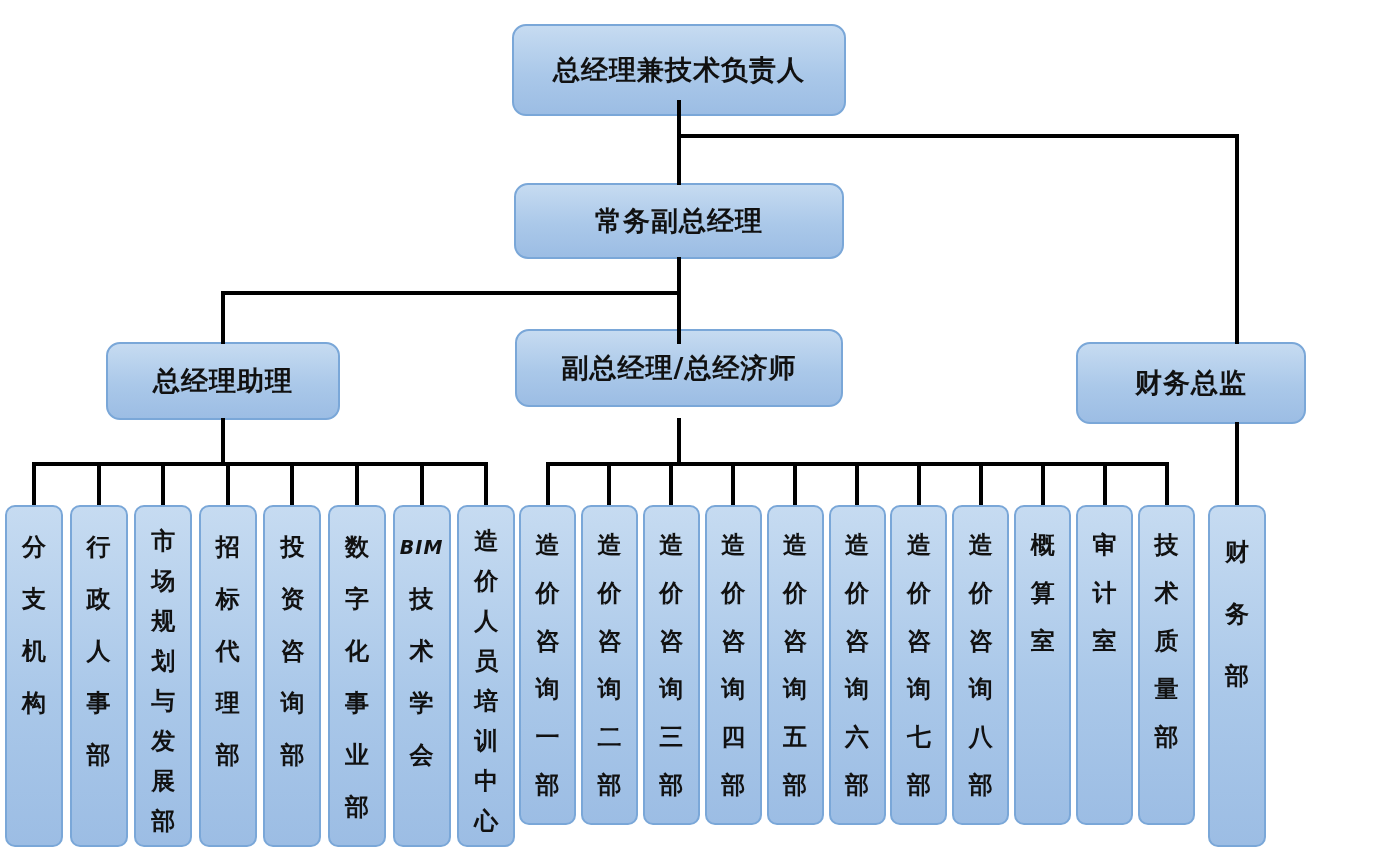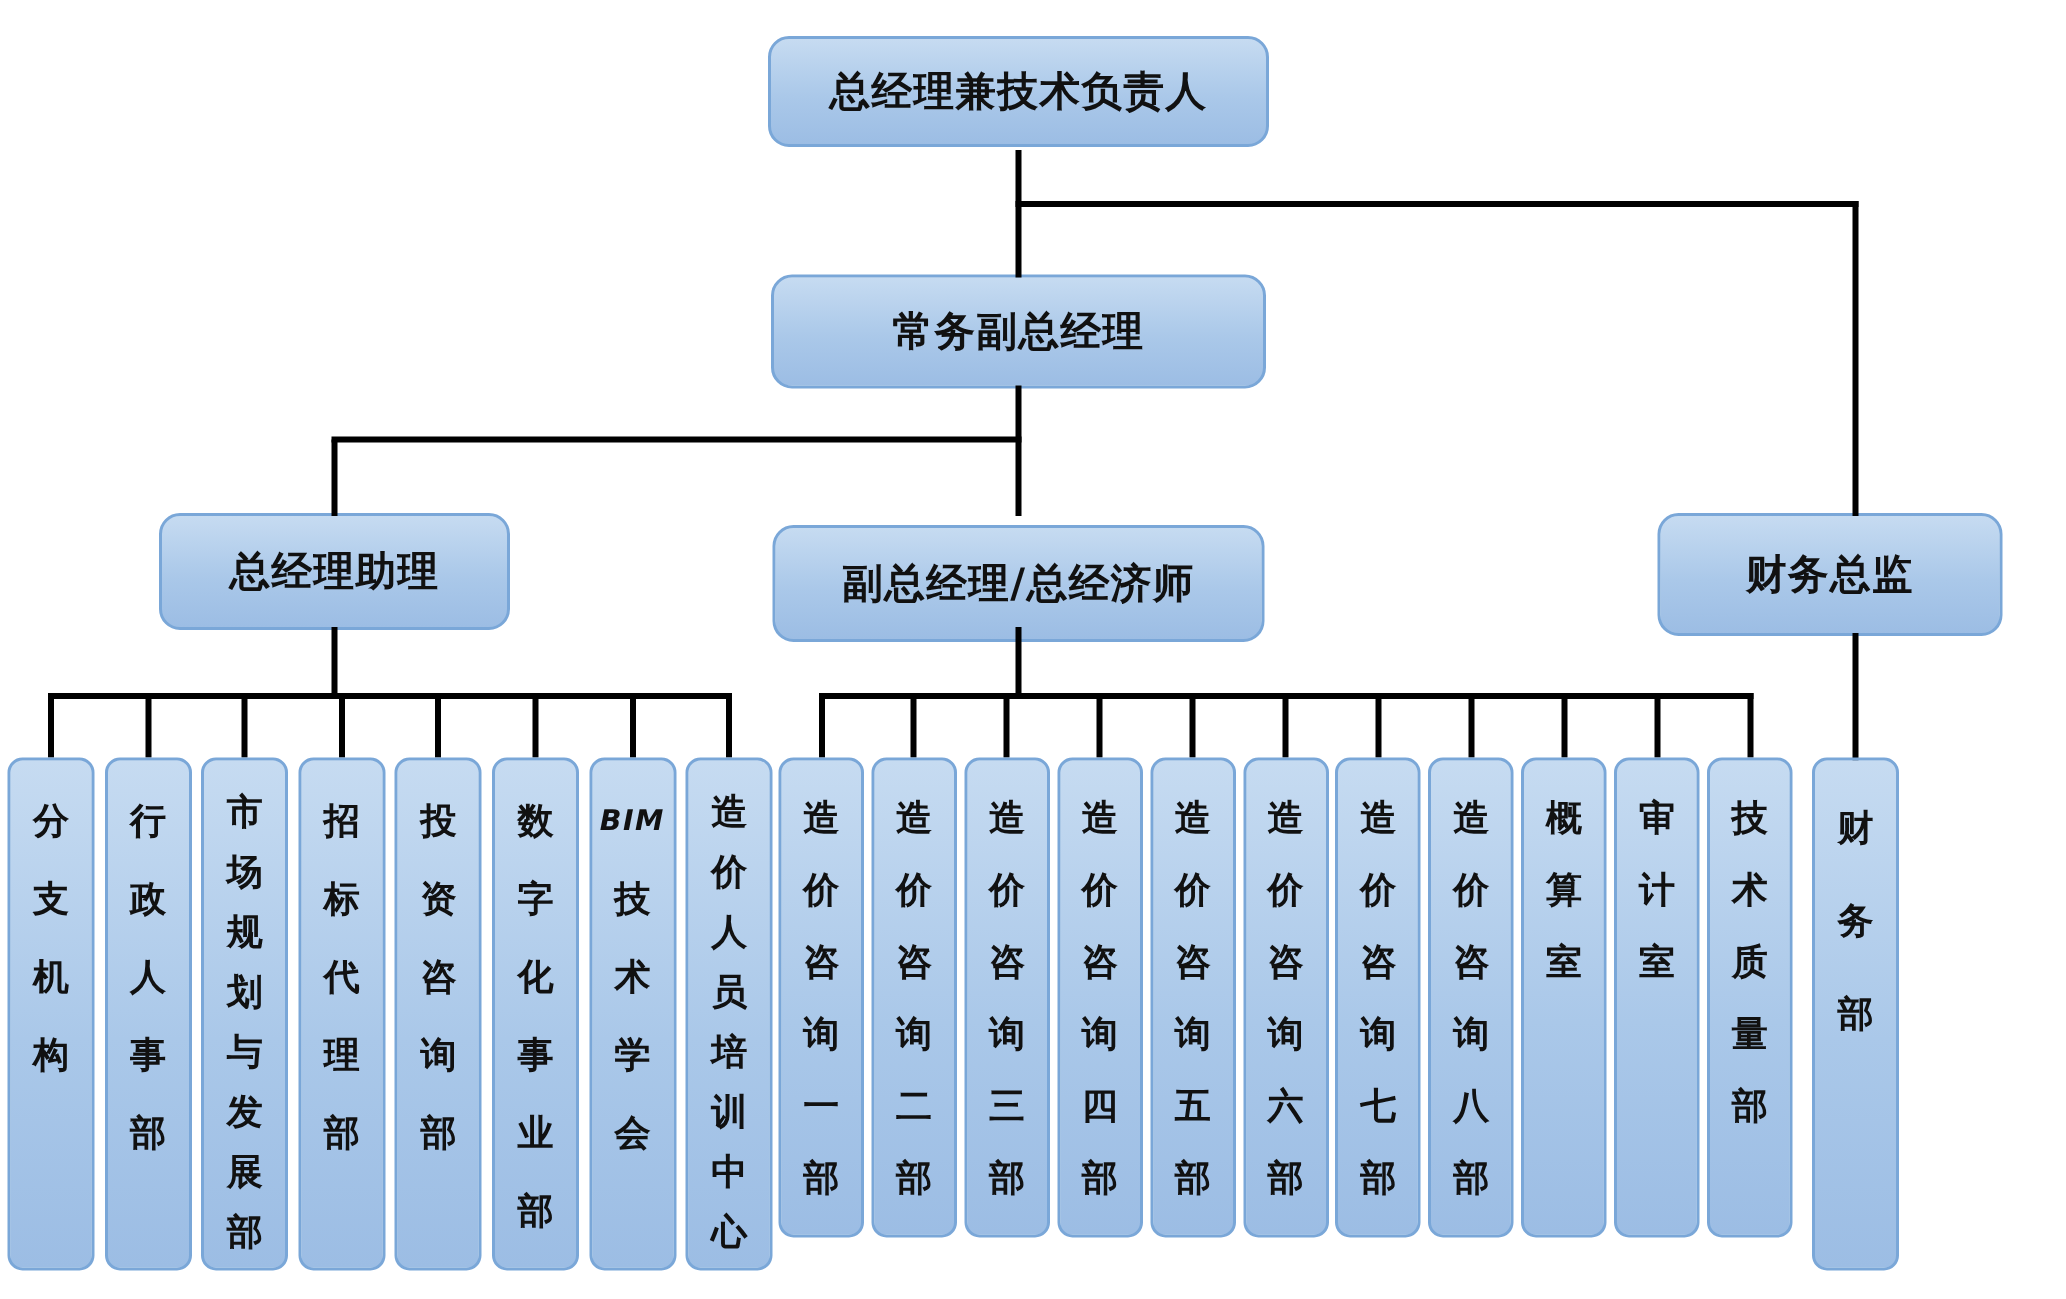--- a/index.html
+++ b/index.html
@@ -25,25 +25,25 @@
   .g-mid .tok { line-height:48px; }
   .g-right .tok { line-height:62px; }
   .vnode.dense .tok { line-height:40px; }
   .vnode .tok.latin { font-size:19px; letter-spacing:1px;font-style:italic; }
   .line { position:absolute; background:var(--line-color,#000); }
 </style>
 </head>
 <body>
 
 <div class="canvas">
-  <div class="node hnode" style="left:512px;top:24px;width:334px;height:74px;">总经理兼技术负责人</div>
+  <div class="node hnode" style="left:512px;top:24px;width:334px;height:92px;">总经理兼技术负责人</div>
   <div class="node hnode" style="left:514px;top:183px;width:330px;height:76px;">常务副总经理</div>
   <div class="node hnode" style="left:106px;top:342px;width:234px;height:78px;">总经理助理</div>
-  <div class="node hnode" style="left:515px;top:350px;width:328px;height:78px;">副总经理/总经济师</div>
-  <div class="node hnode" style="left:1105px;top:342px;width:230px;height:82px;">财务总监</div>
+  <div class="node hnode" style="left:515px;top:329px;width:328px;height:78px;">副总经理/总经济师</div>
+  <div class="node hnode" style="left:1076px;top:342px;width:230px;height:82px;">财务总监</div>
 
   <div id="lines">
       <div class="line" style="left: 677px; top: 100px; width: 4px; height: 85px;"></div>
       <div class="line" style="left: 677px; top: 134px; width: 562px; height: 4px;"></div>
       <div class="line" style="left: 1235px; top: 134px; width: 4px; height: 210px;"></div>
       <div class="line" style="left: 677px; top: 257px; width: 4px; height: 87px;"></div>
       <div class="line" style="left: 221px; top: 291px; width: 460px; height: 4px;"></div>
       <div class="line" style="left: 221px; top: 293px; width: 4px; height: 51px;"></div>
       <div class="line" style="left: 221px; top: 418px; width: 4px; height: 48px;"></div>
       <div class="line" style="left: 677px; top: 418px; width: 4px; height: 48px;"></div>

